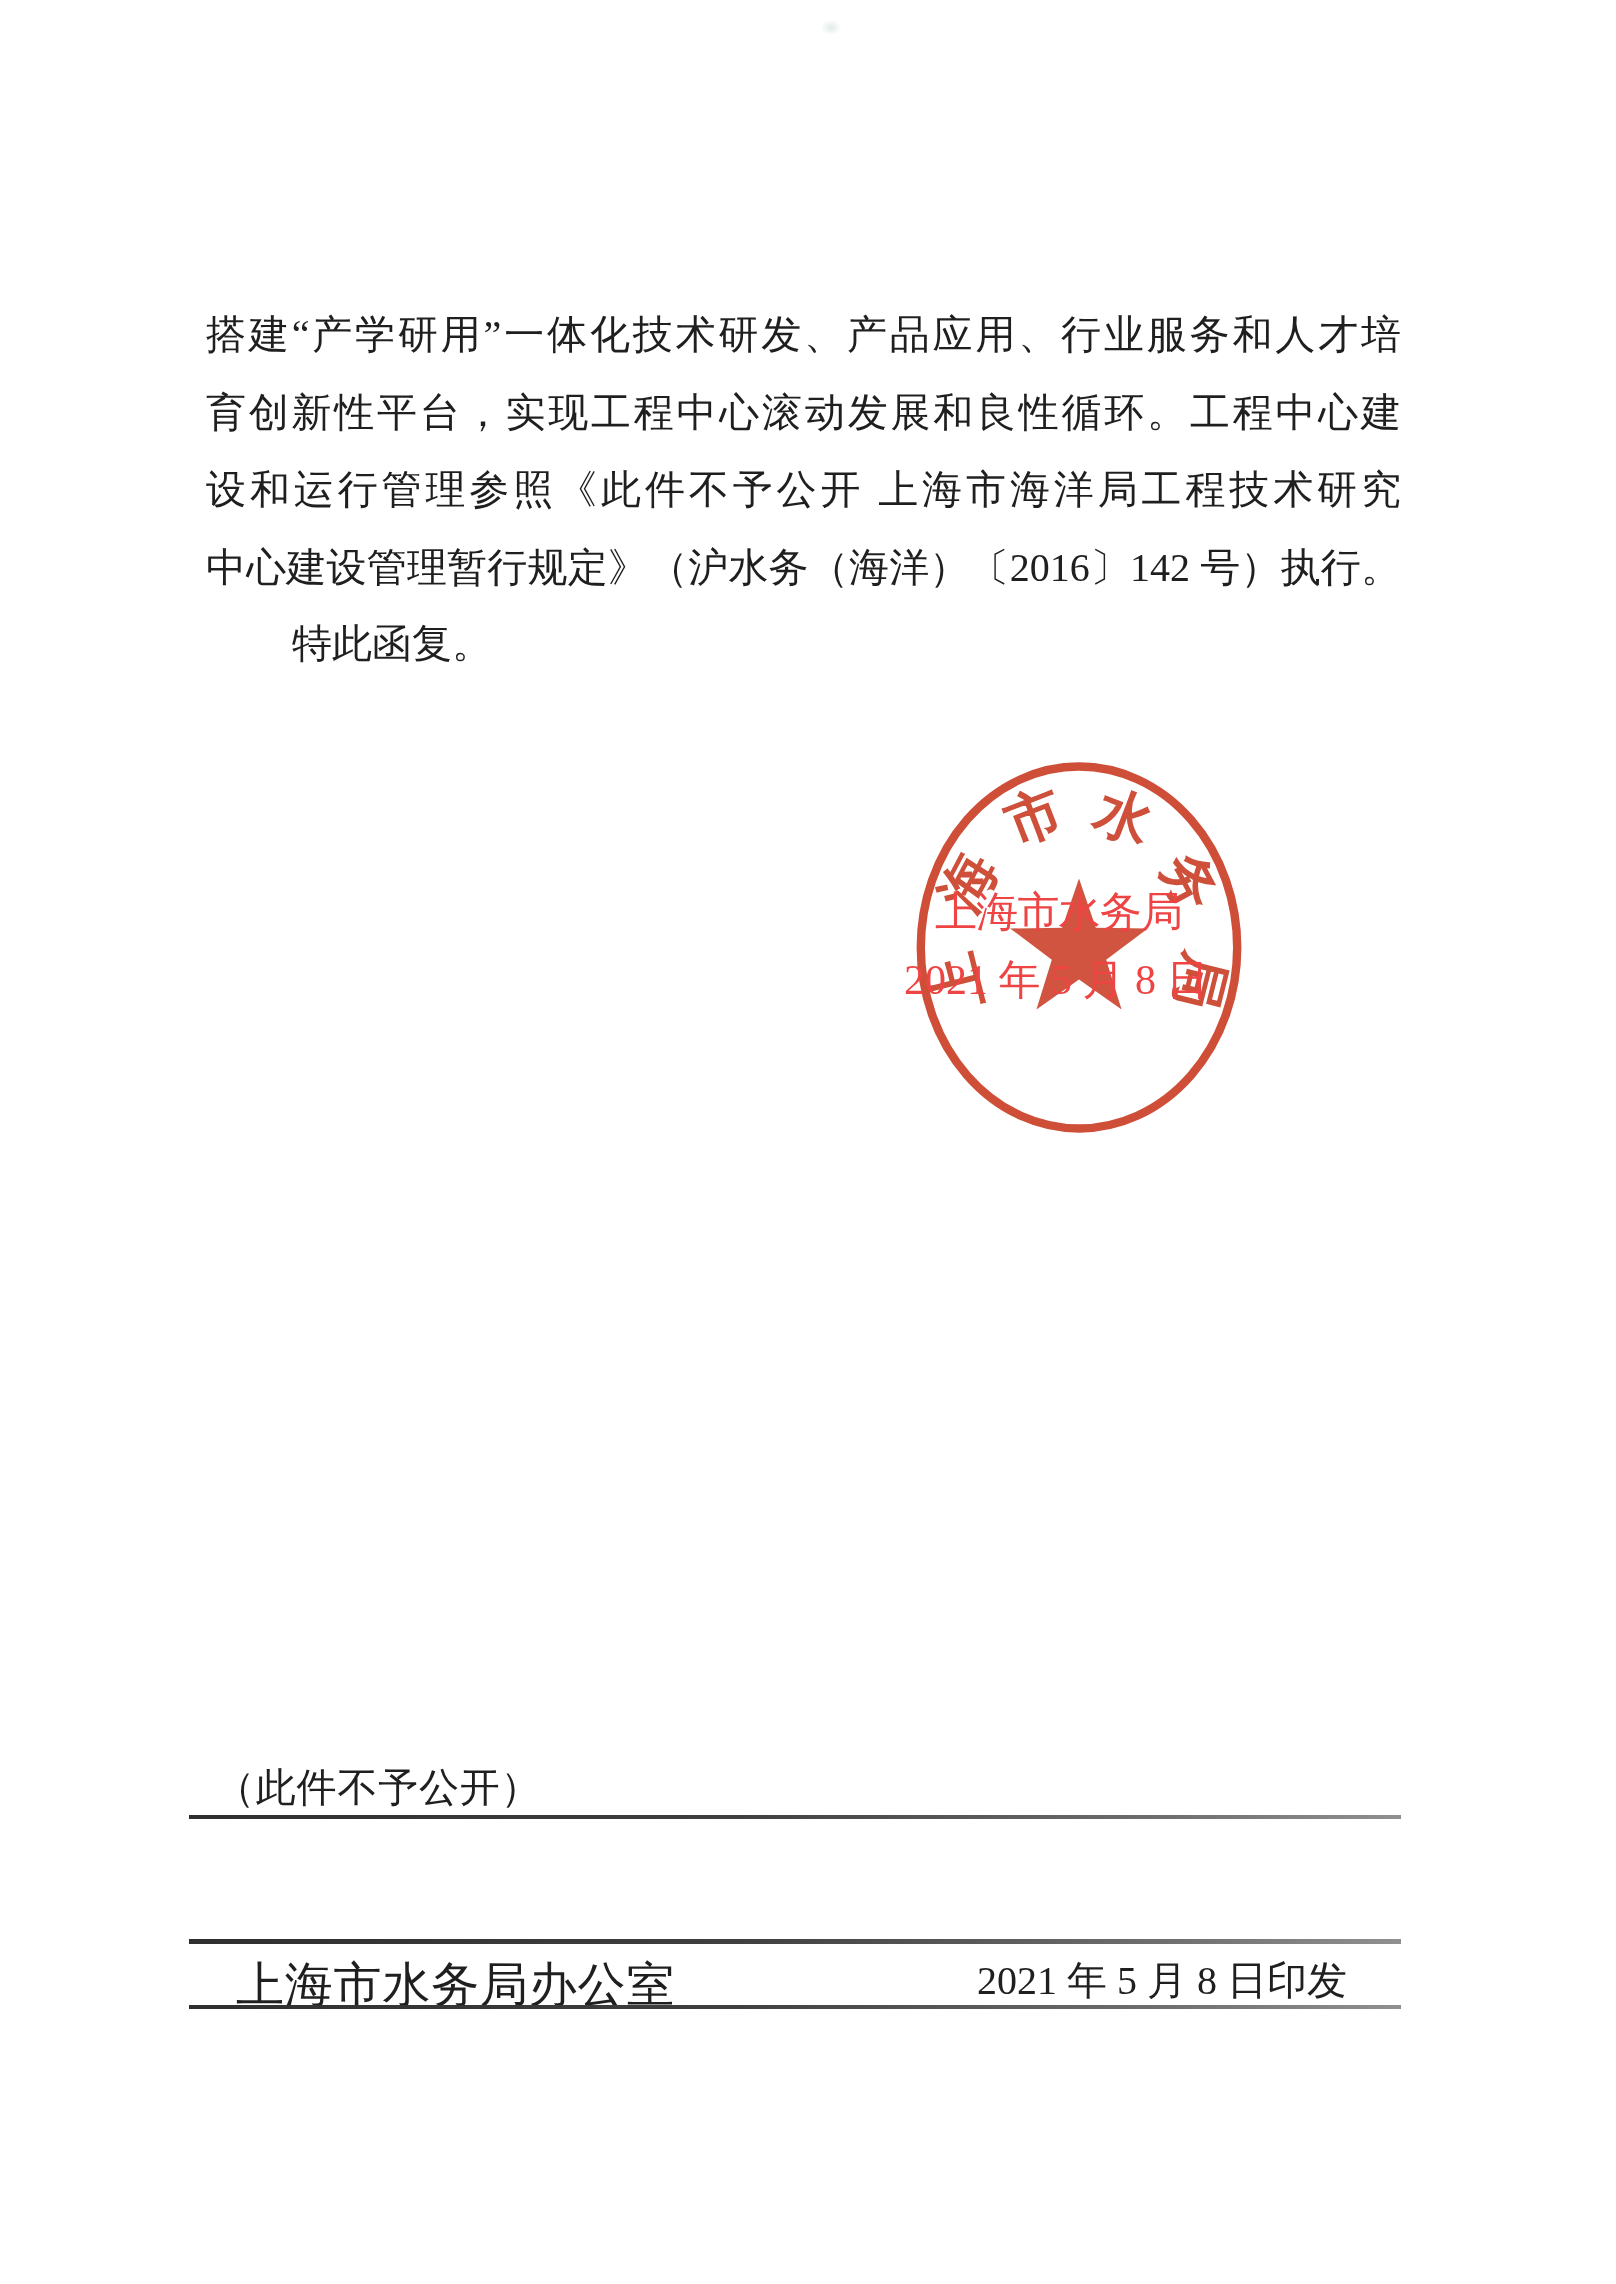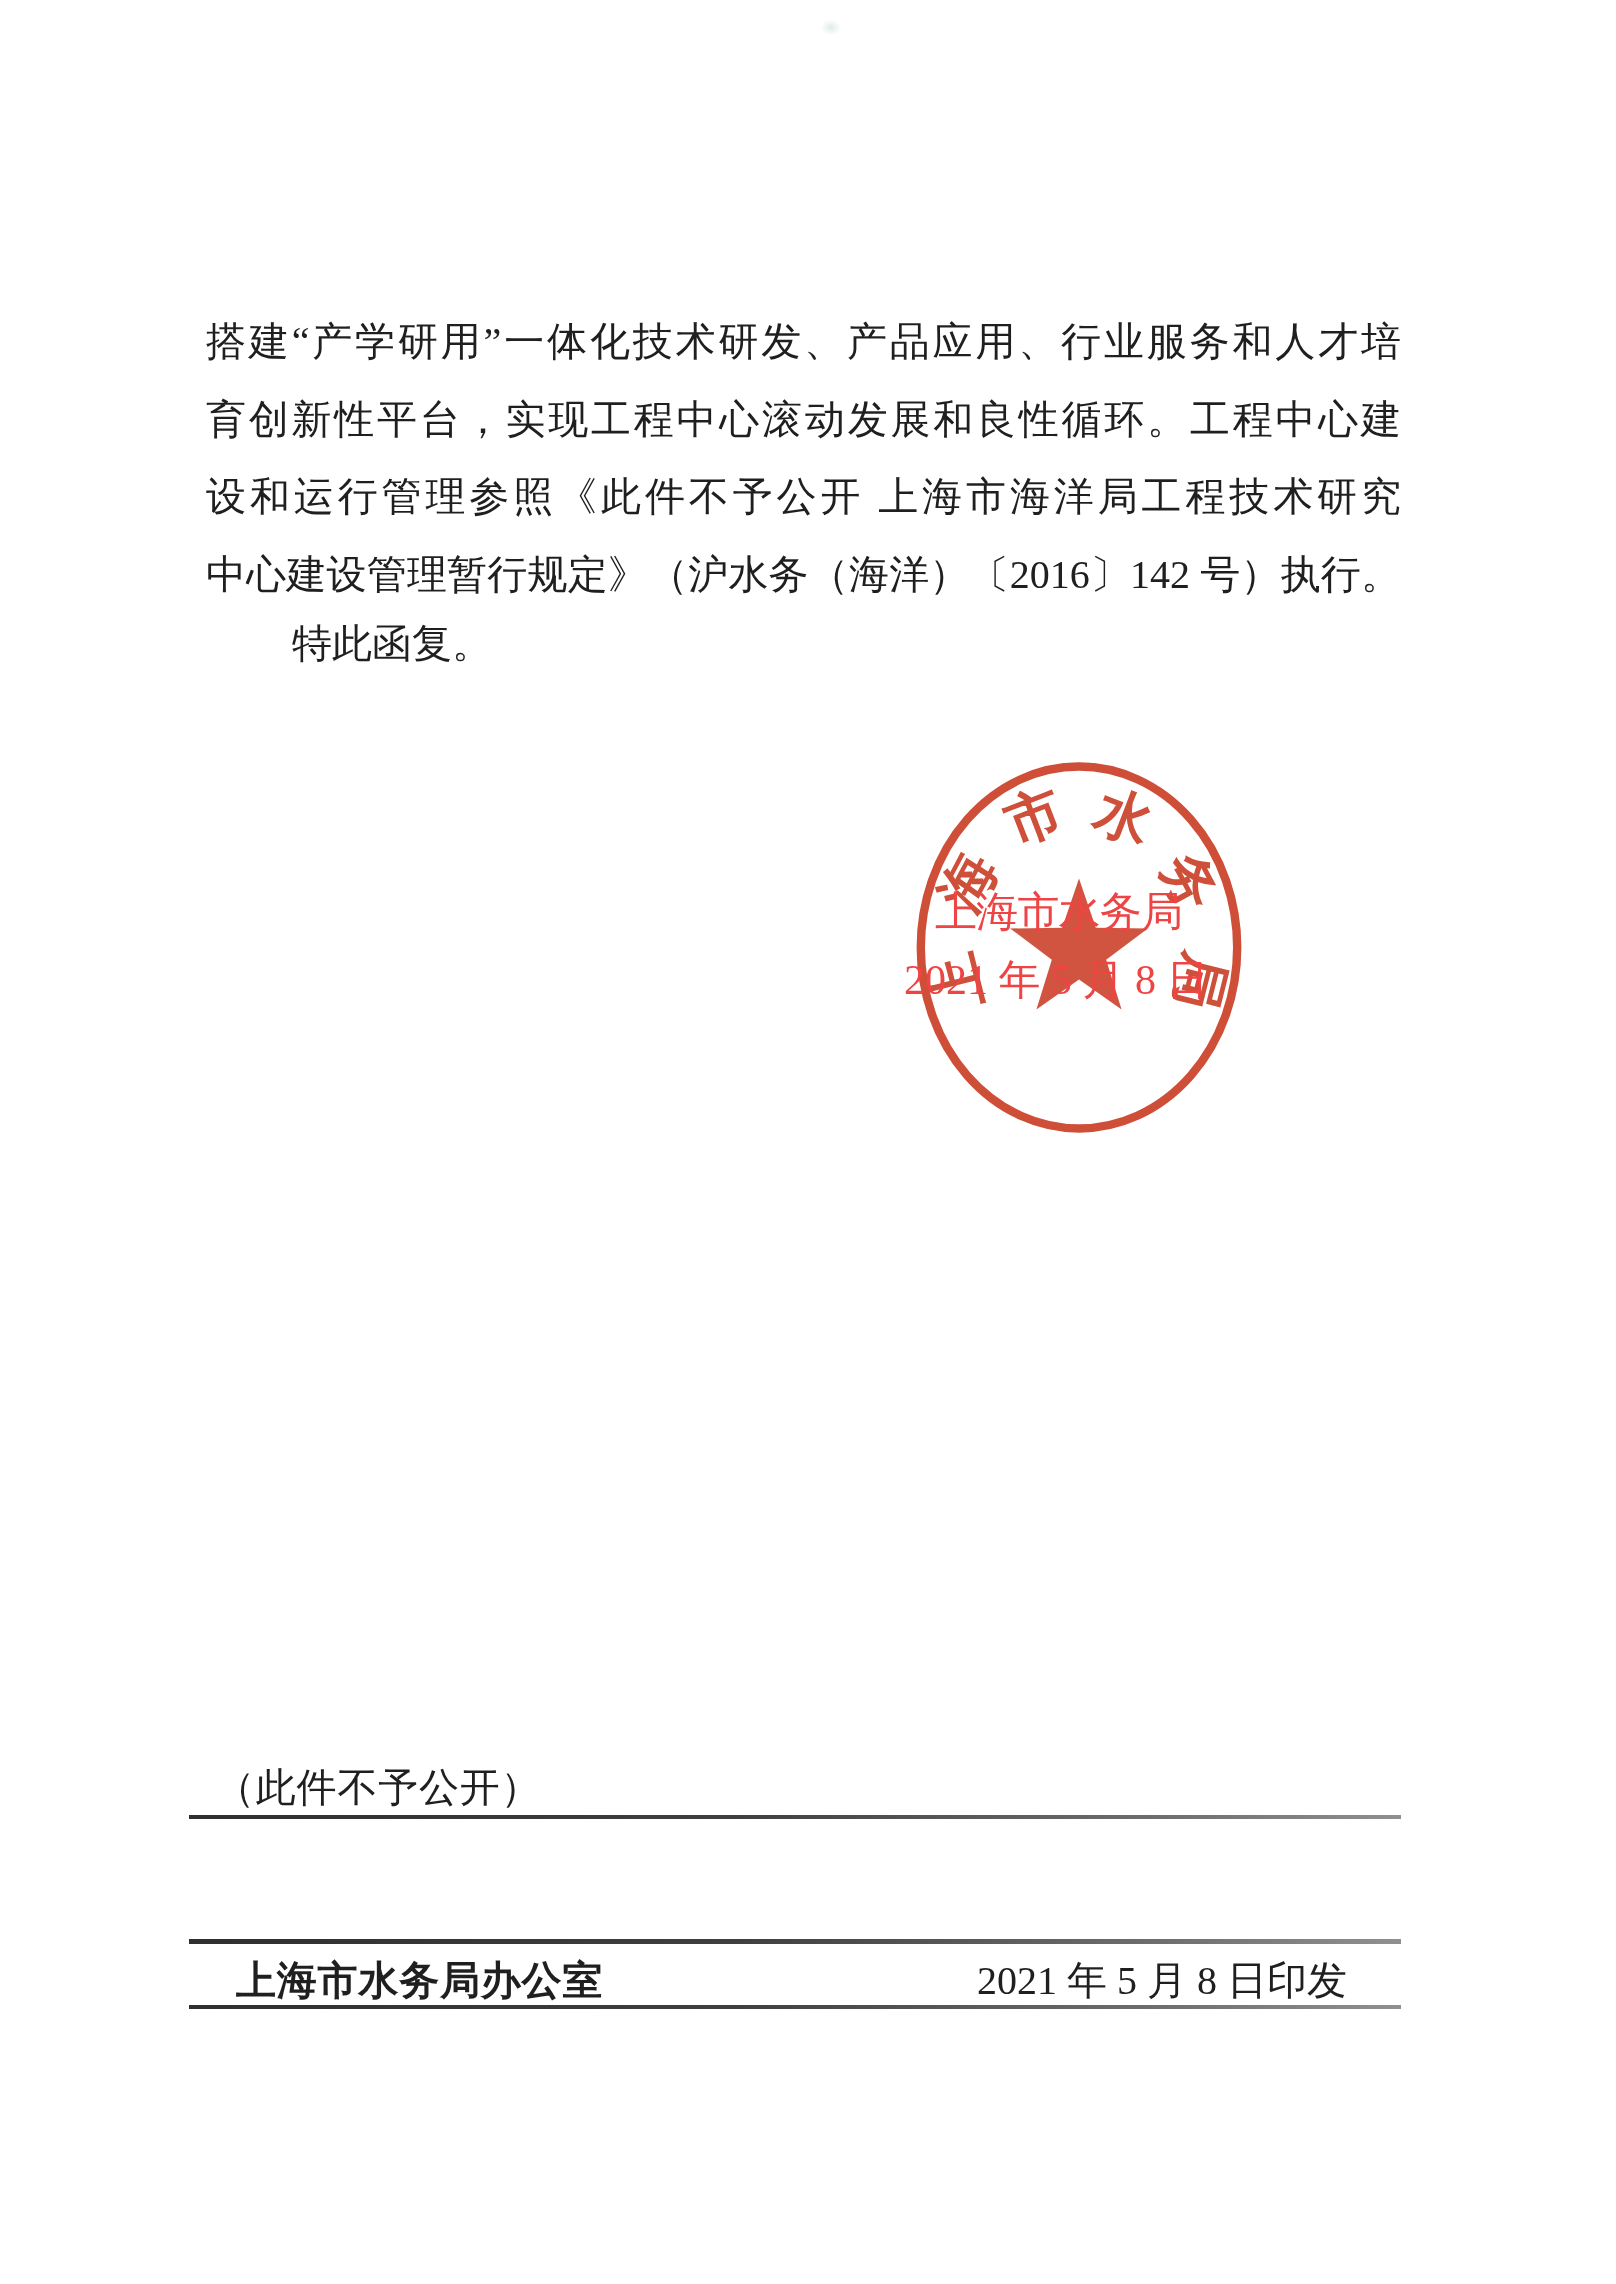--- a/index.html
+++ b/index.html
@@ -27,21 +27,20 @@
     position:absolute;left:206px;width:1195px;
     font-size:40px;line-height:1.22;letter-spacing:0;
     color:var(--ink);
     white-space:nowrap;
   }
   .bl.just{
     white-space:normal;
     text-align:justify;
     text-align-last:justify;
     text-justify:inter-character;
-    margin-top:7px;
   }
   .l1{top:311px;} .l2{top:389px;} .l3{top:466px;} .l4{top:544px;}
   .l5{top:620px;left:292px;width:auto;}
   
   .seal{position:absolute;left:914px;top:759px;width:330px;height:377px;}
   .seal-ring{fill:none;stroke:var(--seal_red);stroke-width:10;opacity:.96;}
   .seal-star{fill:var(--seal_red);opacity:.93;}
   .seal-char{
     fill:var(--seal_red);
     font-family:"Liberation Serif","DejaVu Serif",serif;
@@ -63,21 +62,21 @@
   }
   .rule{
     position:absolute;left:189px;width:1212px;
     background:linear-gradient(to right,#2f2f2f 0%,var(--rule) 45%,#6e6e6e 80%,#909090 100%);
   }
   .rule-1{top:1815px;height:4.2px;}
   .rule-2{top:1939px;height:5px;}
   .rule-3{top:2005px;height:4.2px;}
   .cc1{position:absolute;left:237px;top:1840px;font-size:39px;line-height:1.15;white-space:nowrap;}
   .cc2{position:absolute;left:333px;top:1896px;font-size:39px;line-height:1.15;white-space:nowrap;}
-  .issuer{position:absolute;left:236px;top:1959px;font-size:40px;line-height:1.1;letter-spacing:0.8px;white-space:nowrap;font-weight:bold;}
+  .issuer{position:absolute;left:236px;top:1959px;font-size:48px;line-height:1.1;letter-spacing:0.8px;white-space:nowrap;}
   .print-date{position:absolute;right:269px;top:1959px;font-size:40px;line-height:1.1;white-space:nowrap;}
 </style>
 </head>
 <body>
 
 <div class="page">
 
   <div class="speck"></div>
 
   <div>

